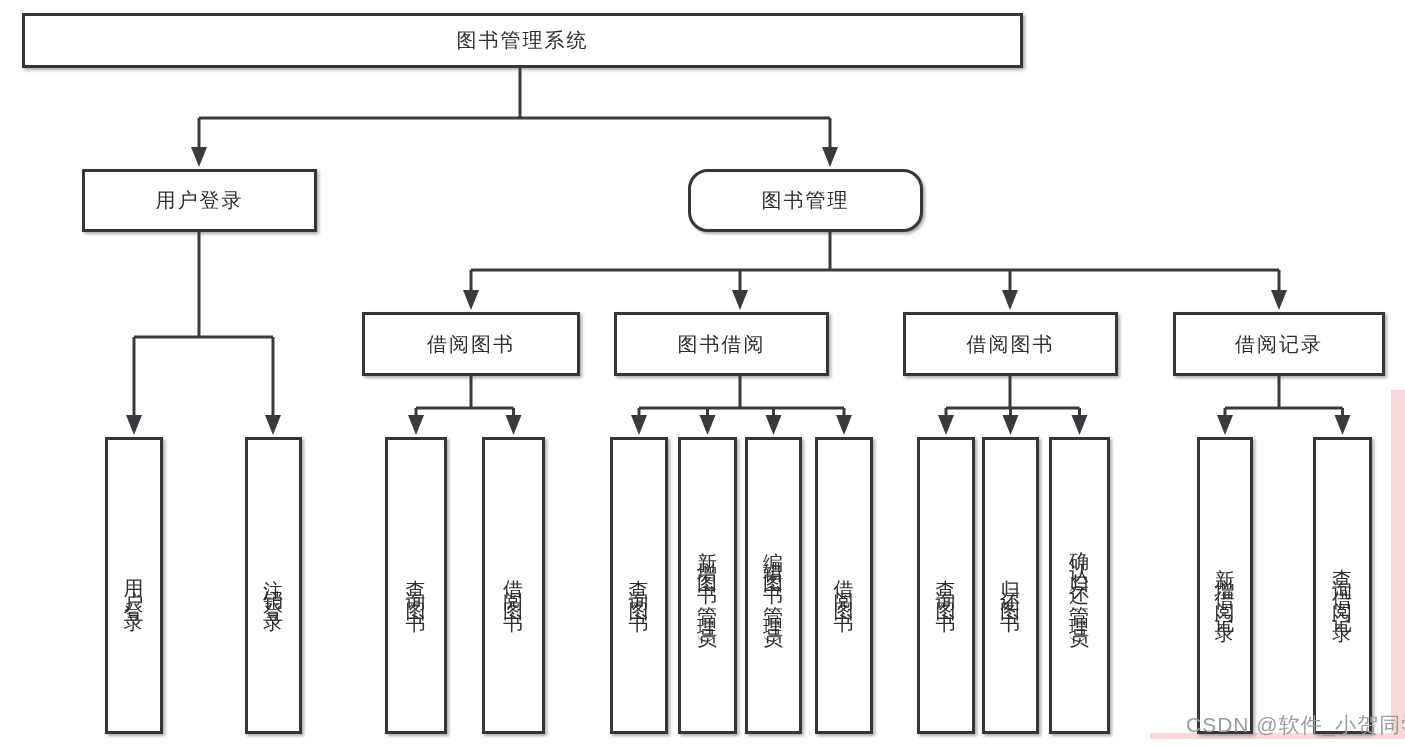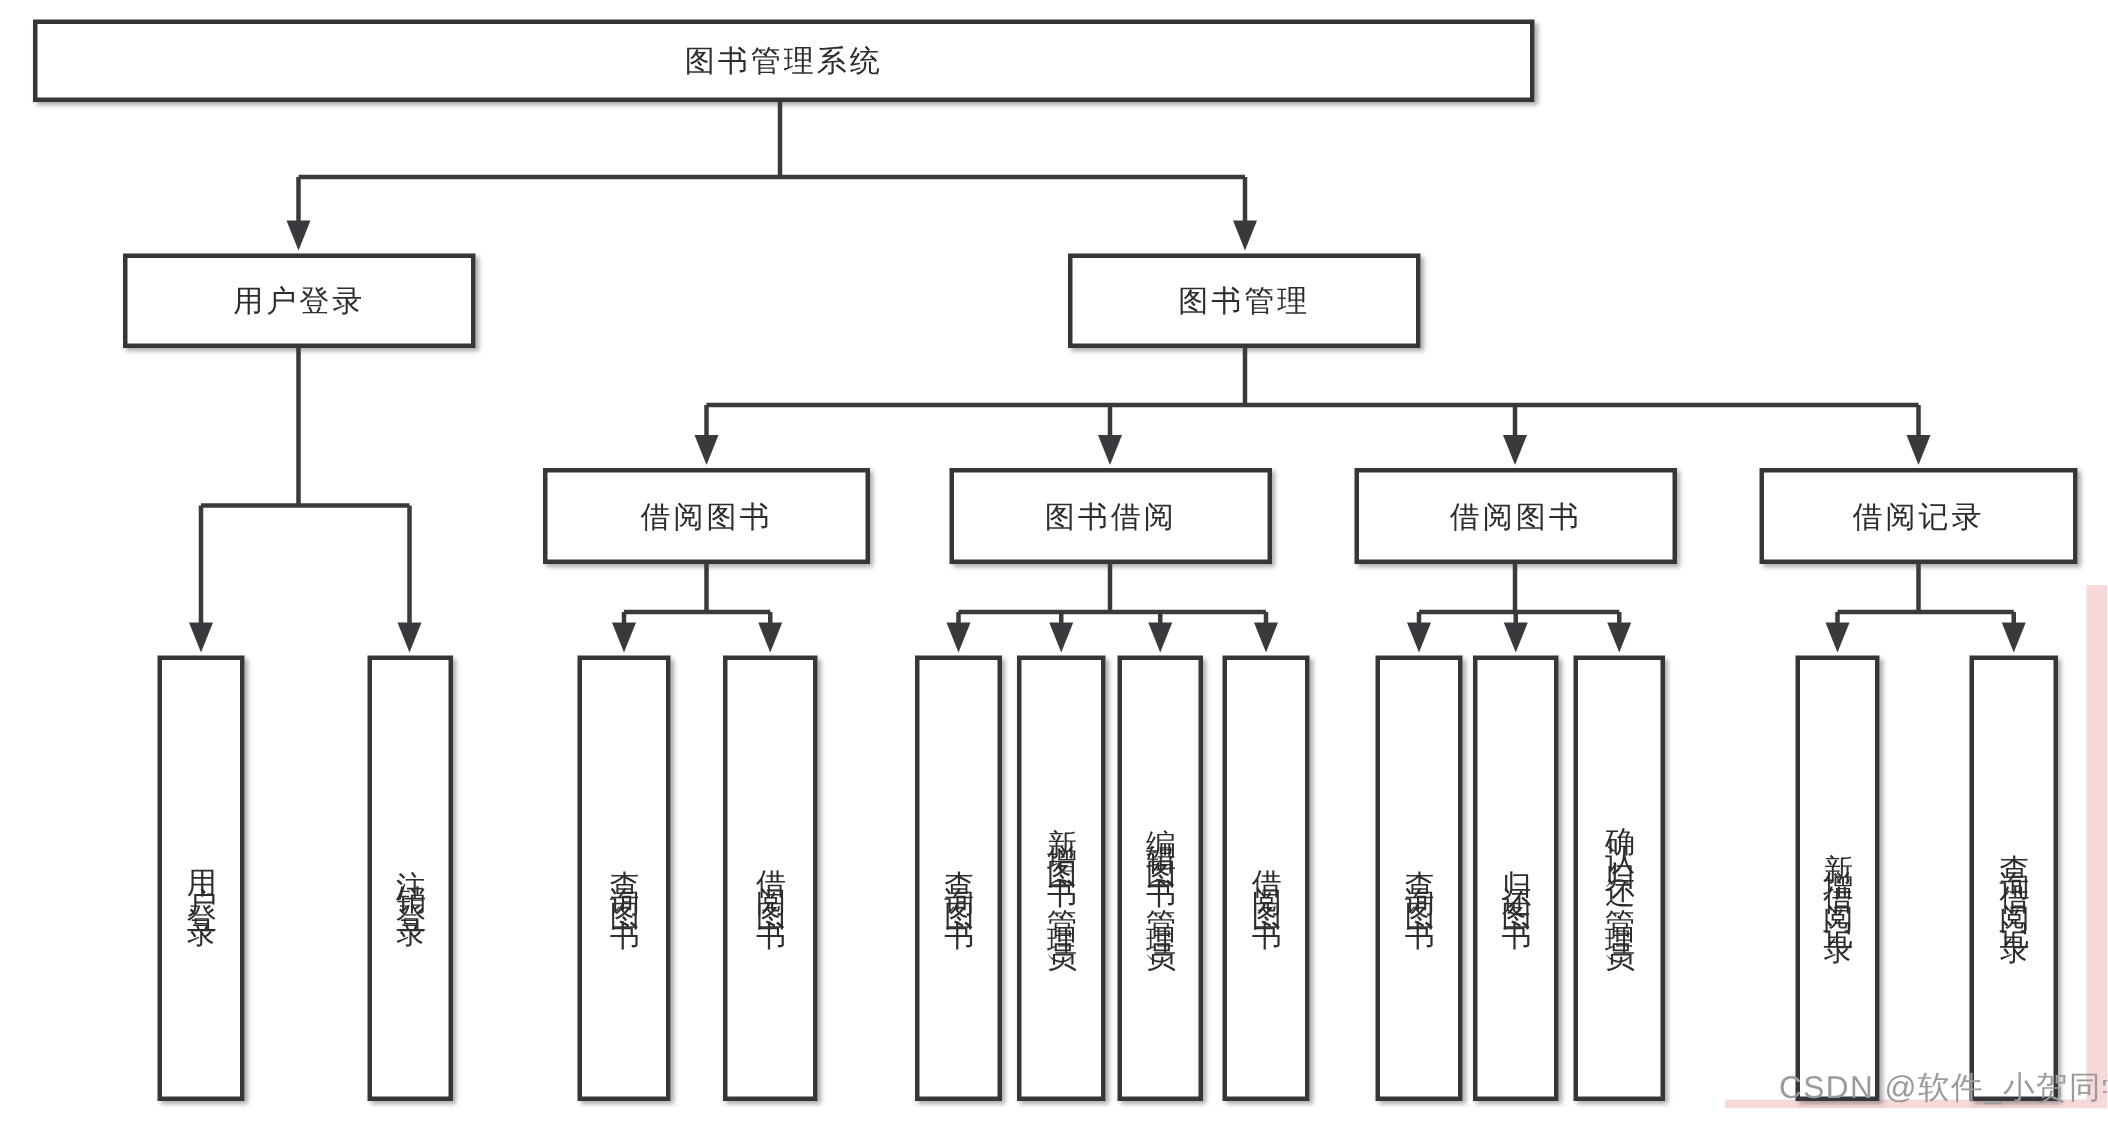--- a/index.html
+++ b/index.html
@@ -99,28 +99,28 @@
     </g>
   </svg>
 
   <div class="node root">
     <span class="hlabel">图书管理系统</span>
   </div>
 
   <div class="node lvl1" style="left:82px;">
     <span class="hlabel">用户登录</span>
   </div>
-  <div class="node lvl1" style="left:712px;">
+  <div class="node lvl1" style="left:688px;border-radius:20px;">
     <span class="hlabel">图书管理</span>
   </div>
 
   <div class="node lvl2" style="left:362px;width:218px;">
     <span class="hlabel">借阅图书</span>
   </div>
-  <div class="node lvl2" style="left:633px;width:215px;">
+  <div class="node lvl2" style="left:614px;width:215px;">
     <span class="hlabel">图书借阅</span>
   </div>
   <div class="node lvl2" style="left:903px;width:215px;">
     <span class="hlabel">借阅图书</span>
   </div>
   <div class="node lvl2" style="left:1173px;width:212px;">
     <span class="hlabel">借阅记录</span>
   </div>
 
   <div class="leaf" style="left:105px;width:58px;">

